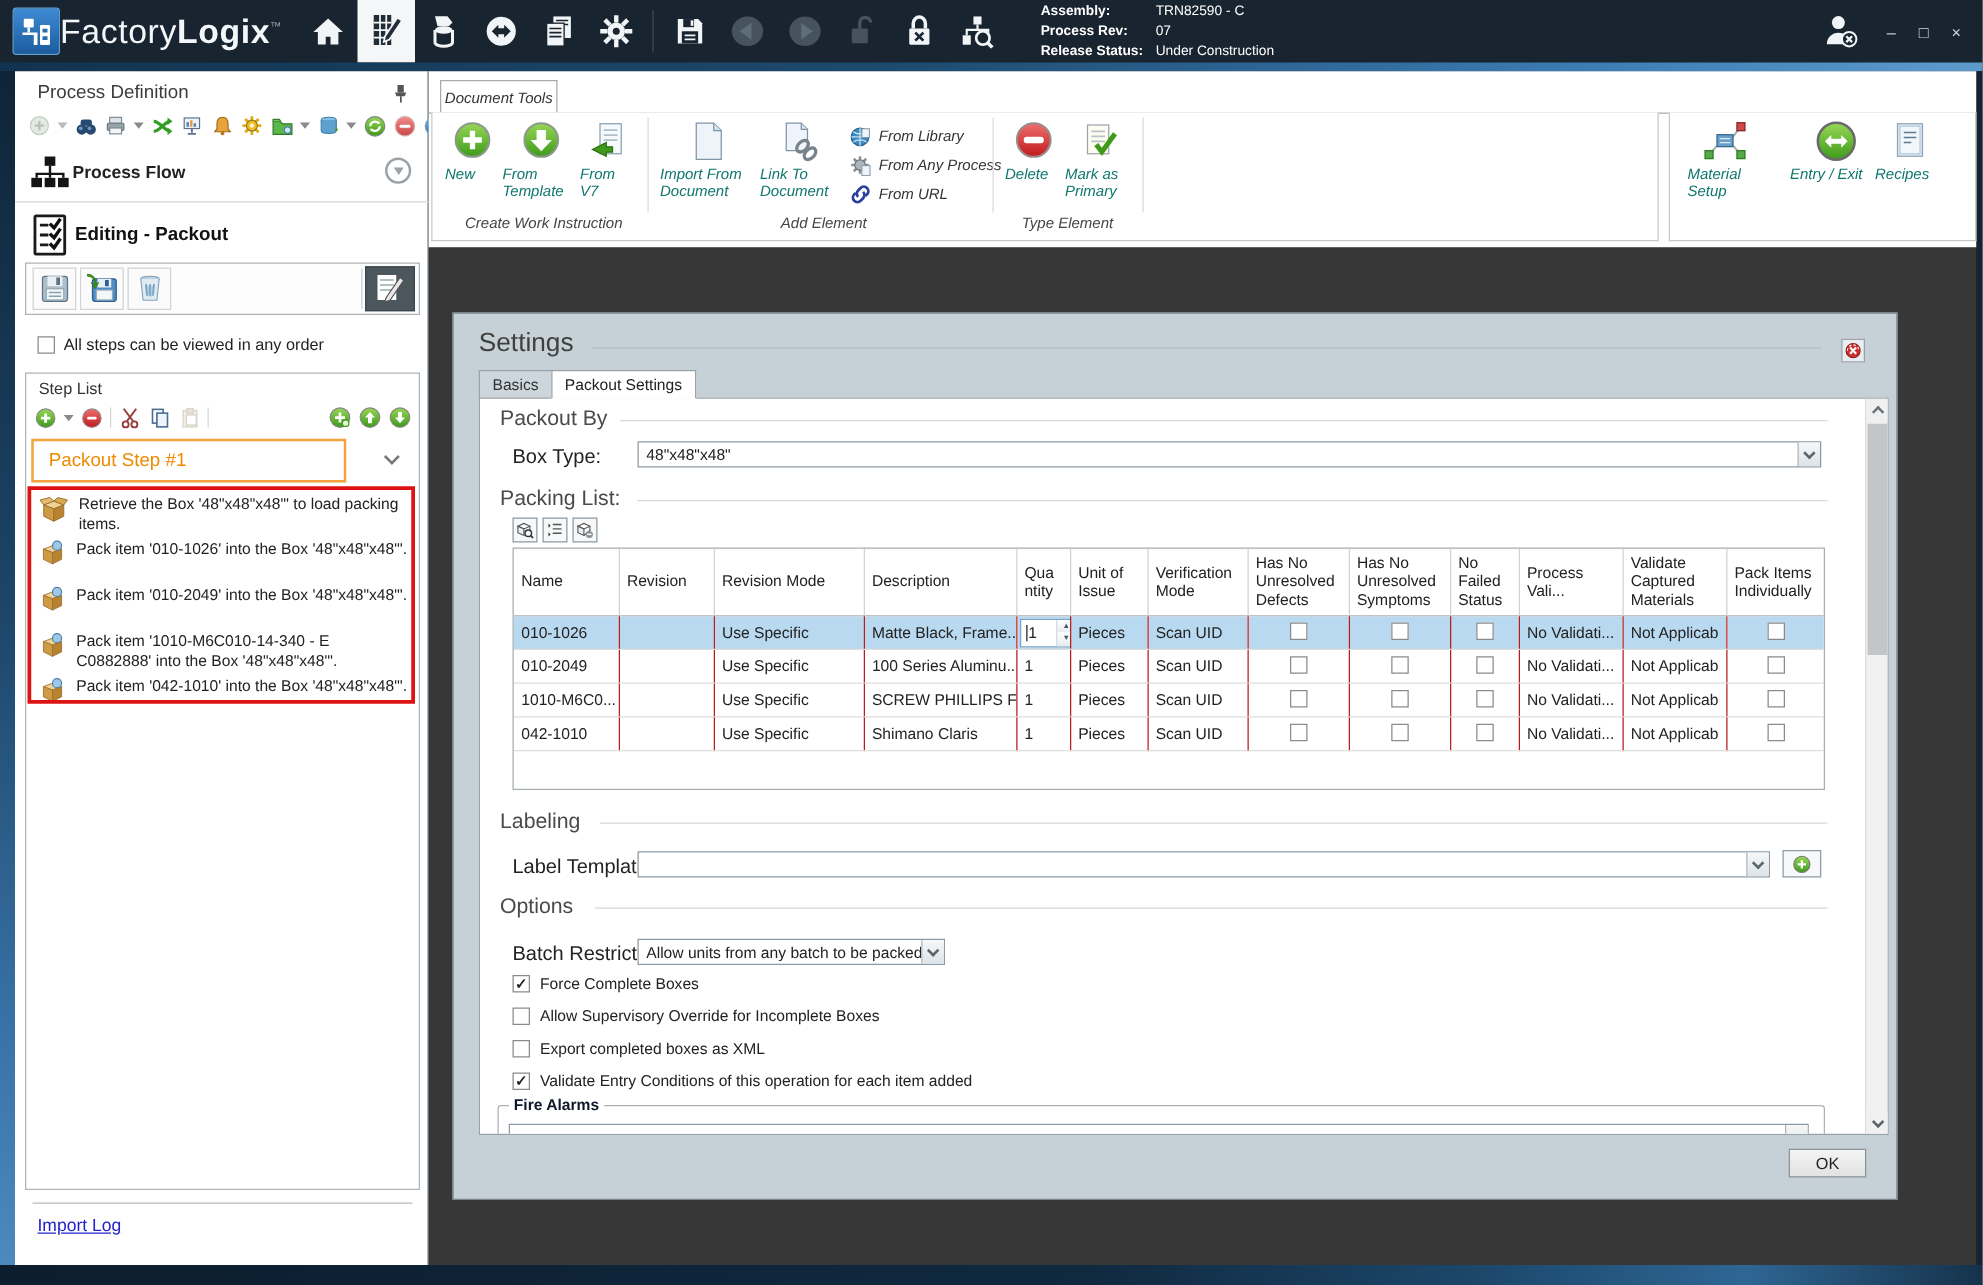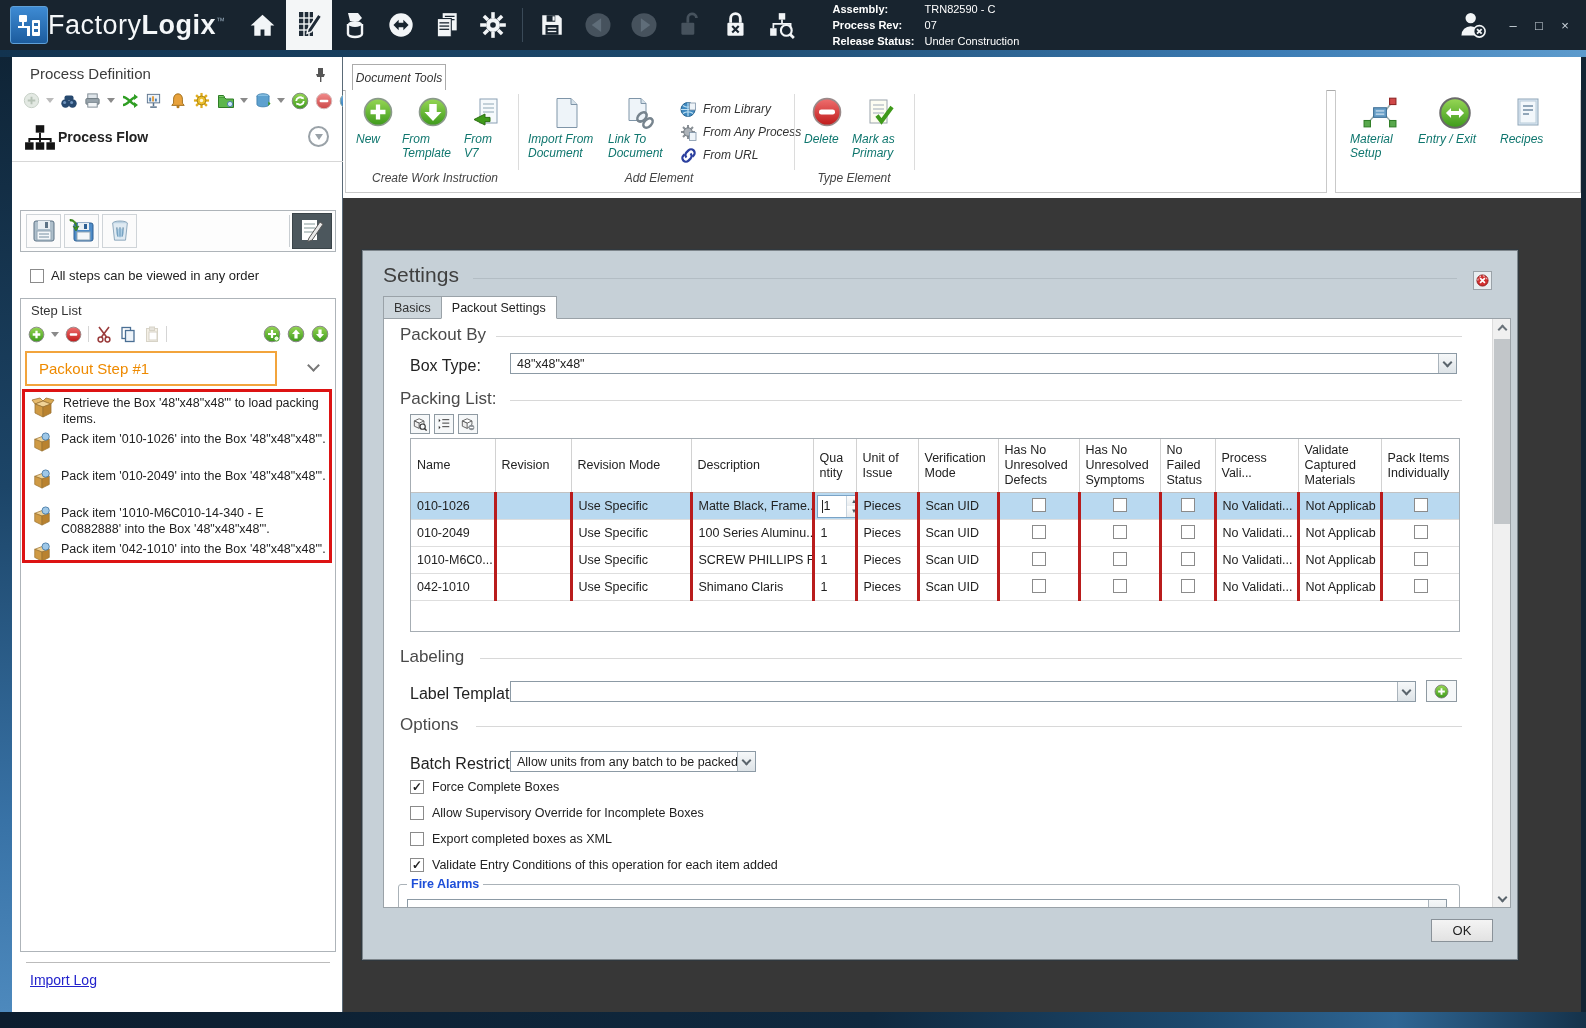--- a/index.html
+++ b/index.html
@@ -93,33 +93,33 @@
   .select { position:absolute; height:21px; background:#fff; border:1px solid #8c9aa5; display:flex; align-items:center; font-size:12.5px; color:#222; padding-left:6px; }
   .select .val { flex:1; white-space:nowrap; overflow:hidden; }
   .dd-btn { width:18px; height:100%; border-left:1px solid #aab4bc; background:linear-gradient(180deg,#f6f8f9,#dde3e7); display:flex; align-items:center; justify-content:center; }
   .chev-d { width:7px; height:7px; border-right:2px solid #5a646c; border-bottom:2px solid #5a646c; transform:rotate(45deg); margin-top:-3px; }
   .mini-btn { width:20px; height:20px; border:1px solid #8f9aa2; background:#f6f8f9; display:inline-flex; align-items:center; justify-content:center; }
   .pl-toolbar { position:absolute; display:flex; gap:4px; }
 
   .table-wrap { position:absolute; left:26px; top:119px; width:1050px; height:194px; border:1px solid #a6adb3; background:#fff; overflow:hidden; }
   table.pl { border-collapse:collapse; table-layout:fixed; width:1050px; font-size:12.5px; color:#222; }
   table.pl th { font-weight:400; text-align:left; vertical-align:middle; padding:4px 6px; height:52px; border-right:1px solid #d2d2d2; border-bottom:1px solid #c2c2c2; line-height:15px; }
-  table.pl td { padding:0 6px; height:27px; border-right:3px solid #b91c1c; border-bottom:1px solid #dedede; white-space:nowrap; overflow:hidden; }
+  table.pl td { padding:0 6px; height:27px; border-right:1px solid #b91c1c; border-bottom:1px solid #dedede; white-space:nowrap; overflow:hidden; }
   table.pl .wrapany { overflow-wrap:anywhere; }
   tr.sel td { background:#b9d9f0; }
   .cbc { text-align:center; }
   .spinner { display:inline-flex; width:46px; height:23px; border:1px solid #7aa3c6; background:#fff; vertical-align:middle; margin-left:-4px; }
   .spinner .sv { flex:1; display:flex; align-items:center; padding-left:4px; font-size:12.5px; border-right:1px solid #c8d4de; }
   .spinner .arrows { width:15px; display:flex; flex-direction:column; }
   .spinner .arrows span { flex:1; display:flex; align-items:center; justify-content:center; font-size:6px; color:#4a5560; background:linear-gradient(180deg,#fdfdfd,#e8ecef); }
   .caret-line { display:inline-block; width:1px; height:13px; background:#222; vertical-align:middle; margin-right:1px; }
 
   .opt-row { position:absolute; display:flex; align-items:center; gap:8px; font-size:12.5px; color:#222; }
   fieldset.fire { position:absolute; left:14px; top:558px; width:1062px; height:60px; border:1px solid #aab2b8; border-radius:3px; padding:4px 8px; }
-  fieldset.fire legend { font-size:12.5px; font-weight:700; color:#1d4ed8; padding:0 4px; }
+  fieldset.fire legend { font-size:12.5px; font-weight:700; color:#0f172a; padding:0 4px; }
 
   .vscroll { position:absolute; right:0; top:0; width:18px; height:588px; background:#f0f0f0; border-left:1px solid #dcdcdc; }
   .vscroll .btn { position:absolute; left:0; width:18px; height:18px; display:flex; align-items:center; justify-content:center; background:#f0f0f0; }
   .chev-u { width:7px; height:7px; border-left:2px solid #6a737a; border-top:2px solid #6a737a; transform:rotate(45deg); margin-top:3px; }
   .thumb { position:absolute; left:1px; top:20px; width:16px; height:185px; background:#c2c6c9; }
   .okbar-btn { position:absolute; left:1068px; top:668px; width:62px; height:23px; background:linear-gradient(180deg,#f4f4f4,#e2e2e2); border:1px solid #8a9299; font-size:13px; color:#222; display:flex; align-items:center; justify-content:center; }
   svg { display:block; }
 </style>
 </head>
 <body>
@@ -422,20 +422,36 @@
         </g>
         <path d="M15 8v4M5 17v-3h20v3M15 12v5" stroke="#141414" stroke-width="1.8" fill="none"></path>
       </svg>
     <span class="lbl">Process Flow</span>
     <span class="circ-down">
         <span class="ar"></span>
       </span>
   </div>
   <div class="lp-div"></div>
 
+  <div class="edit-row">
+    <svg class="abs" style="left:14px;top:6px" width="30" height="34" viewBox="0 0 26 30">
+        <rect x="1.5" y="1.5" width="21" height="27" rx="1" fill="#fff" stroke="#1a1a1a" stroke-width="2"></rect>
+        <g stroke="#1a1a1a" stroke-width="2">
+          <line x1="5" y1="8" x2="11" y2="8"></line>
+          <line x1="5" y1="15" x2="11" y2="15"></line>
+          <line x1="5" y1="22" x2="11" y2="22"></line>
+        </g>
+        <g stroke="#111" stroke-width="2.4" fill="none">
+          <path d="M12 7l3 3 4.5-6.5"></path>
+          <path d="M12 14l3 3 4.5-6.5"></path>
+          <path d="M12 21l3 3 4.5-6.5"></path>
+        </g>
+      </svg>
+    <span class="lbl">Editing - Packout</span>
+  </div>
 
   <div class="lp-toolbox">
     <div class="tbx-btn" style="left:5px">
       <svg width="24" height="24" viewBox="0 0 24 24">
           <rect x="2" y="2" width="20" height="20" rx="2" fill="#aebfcb" stroke="#5d7385"></rect>
           <rect x="6" y="2" width="12" height="8" fill="#e9eff3"></rect>
           <rect x="13" y="3" width="3" height="6" fill="#5d7385"></rect>
           <rect x="5" y="12" width="14" height="9" fill="#f4f7f9" stroke="#93a7b5"></rect>
           <g stroke="#8aa0af" stroke-width="1.2">
             <line x1="7" y1="15" x2="17" y2="15"></line>
@@ -746,21 +762,21 @@
               <line x1="12" y1="14" x2="20" y2="14"></line>
               <line x1="12" y1="17" x2="20" y2="17"></line>
             </g>
             <rect x="25" y="2" width="6" height="6" fill="#d04848" stroke="#8d2525"></rect>
             <rect x="25" y="23" width="6" height="6" fill="#58a84c" stroke="#2f7d26"></rect>
             <rect x="1" y="23" width="6" height="6" fill="#58a84c" stroke="#2f7d26"></rect>
           </svg>
         </div>
       <span>Material Setup</span>
     </div>
-    <div class="rb-big" style="left:82px;width:74px">
+    <div class="rb-big" style="left:96px;width:74px">
       <div class="ric">
           <svg width="34" height="34" viewBox="0 0 30 30">
             <circle cx="15" cy="15" r="13" fill="url(#ggreen)" stroke="#6a6a6a" stroke-width="1.8"></circle>
             <path d="M7 15l4.5-4.5v2.8h7v-2.8L23 15l-4.5 4.5v-2.8h-7v2.8z" fill="#fff"></path>
           </svg>
         </div>
       <span>Entry / Exit</span>
     </div>
     <div class="rb-big" style="left:164px;width:56px">
       <div class="ric">

